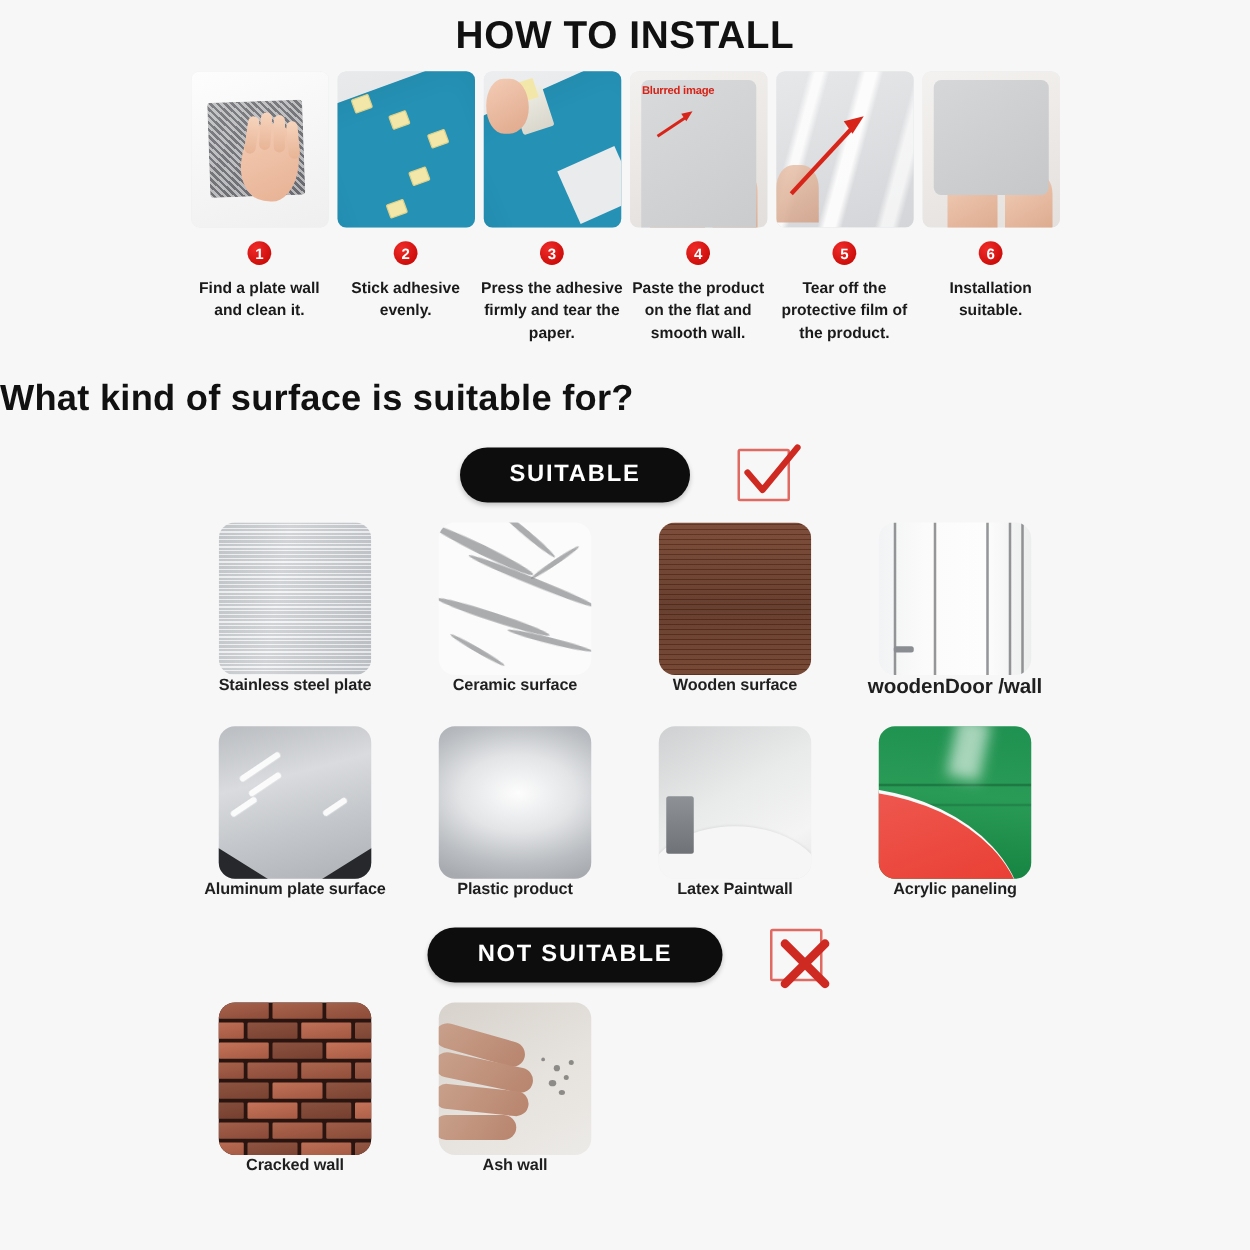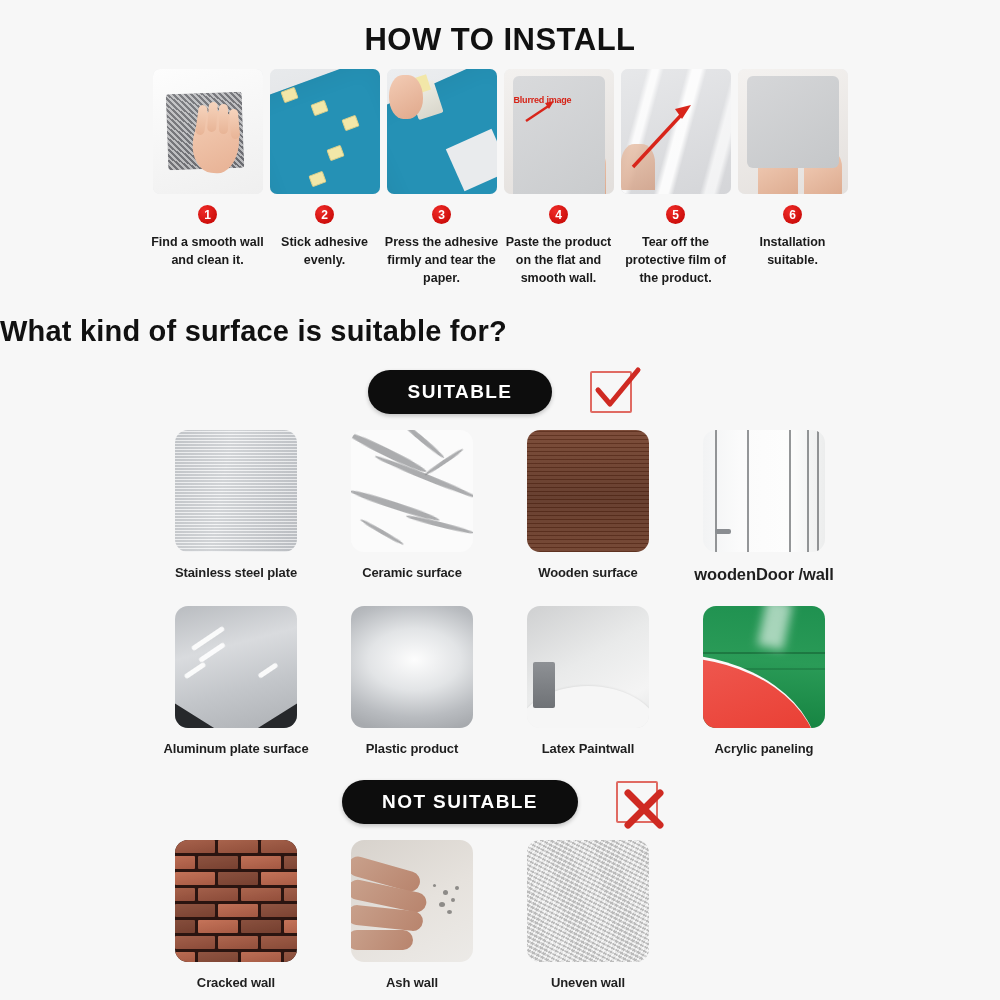--- a/index.html
+++ b/index.html
@@ -13,21 +13,21 @@
     position: relative;
   }
 
   
   .main-title {
     text-align: center;
     font-size: 31px;
     font-weight: bold;
     letter-spacing: 0.5px;
     color: #111;
-    padding-top: 24px;
+    padding-top: 12px;
     line-height: 1;
   }
 
   .section-title {
     font-size: 29px;
     font-weight: bold;
     color: #111;
     letter-spacing: 0.2px;
     margin-top: 28px;
   }
@@ -109,21 +109,21 @@
     border:1px solid #ddd08a; border-radius:1.5px;
   }
 
   
   .plate {
     position:absolute; left:9px; top:7px; right:9px; bottom:-6px;
     background:linear-gradient(145deg,#d9dadc,#c9cbcd);
     border-radius:6px;
   }
   .blur-txt {
-    position:absolute; left:10px; top:26px;
+    position:absolute; left:10px; top:10px;
     font-size:9px; font-weight:bold; color:#d62216;
     white-space:nowrap; letter-spacing:-0.2px;
   }
 
   
   .film {
     position:absolute; inset:0;
     background:
       linear-gradient(105deg, rgba(255,255,255,.0) 0 18%, rgba(255,255,255,.85) 22% 26%, rgba(255,255,255,0) 30% 46%, rgba(255,255,255,.9) 50% 56%, rgba(255,255,255,0) 60% 78%, rgba(255,255,255,.7) 82% 88%, rgba(255,255,255,0) 92%),
       linear-gradient(160deg,#e7e8ea,#d4d5d8);
@@ -158,21 +158,20 @@
     margin-top: 16px;
   }
   .cell { display:flex; flex-direction:column; align-items:center; }
   .swatch {
     width: 122px; height: 122px;
     border-radius: 13px;
     overflow:hidden; position:relative;
     background:#ddd;
   }
   .cell-label {
-    margin-top: 13px;
     font-size: 13px;
     font-weight: bold;
     color:#1f1f1f;
     text-align:right;
     letter-spacing:-0.1px;
   }
   .cell-label.big { font-size: 16.5px; }
 
   
   .tx-steel {
@@ -267,21 +266,21 @@
     <div class="step-img">
       <div class="s1-bg"></div>
       <div class="s1-cloth"></div>
       <div class="s1-hand"></div>
       <div class="s1-finger" style="left:44px;top:36px;transform:rotate(8deg);"></div>
       <div class="s1-finger" style="left:55px;top:33px;transform:rotate(4deg);"></div>
       <div class="s1-finger" style="left:66px;top:35px;transform:rotate(0deg);"></div>
       <div class="s1-finger" style="left:77px;top:40px;transform:rotate(-5deg);"></div>
     </div>
     <div class="step-badge">1</div>
-    <div class="step-cap">Find a smooth wall and clean it.</div>
+    <div class="step-cap">Find a plate wall and clean it.</div>
   </div>
 
   <div class="step">
     <div class="step-img">
       <div style="position:absolute;inset:0;background:linear-gradient(160deg,#e8eaec,#d8dadd);"></div>
       <div class="teal-panel" style="left:-14px;top:8px;width:150px;height:150px;transform:rotate(-20deg);"></div>
       <div class="yellow-sq" style="left:12px;top:20px;transform:rotate(-20deg);"></div>
       <div class="yellow-sq" style="left:42px;top:33px;transform:rotate(-20deg);"></div>
       <div class="yellow-sq" style="left:73px;top:48px;transform:rotate(-20deg);"></div>
       <div class="yellow-sq" style="left:58px;top:78px;transform:rotate(-20deg);"></div>
@@ -492,18 +491,14 @@
       <div class="dust" style="left:100px;top:58px;width:4px;height:4px;"></div>
       <div class="dust" style="left:88px;top:62px;width:6px;height:5px;"></div>
       <div class="dust" style="left:104px;top:46px;width:4px;height:4px;"></div>
       <div class="dust" style="left:96px;top:70px;width:5px;height:4px;"></div>
       <div class="dust" style="left:82px;top:44px;width:3px;height:3px;"></div>
     </div>
     <div class="cell-label">Ash wall</div>
   </div>
 
 
-  <div class="cell">
-    <div class="swatch tx-uneven"></div>
-    <div class="cell-label">Uneven wall</div>
-  </div>
 
 </div>
 
 </body></html>

